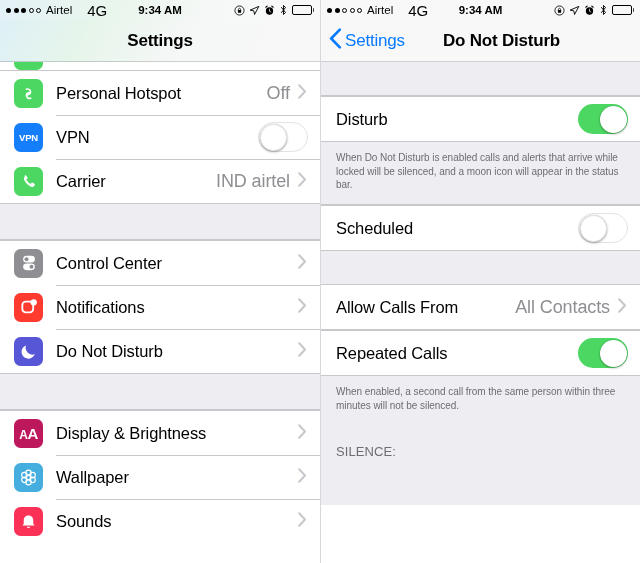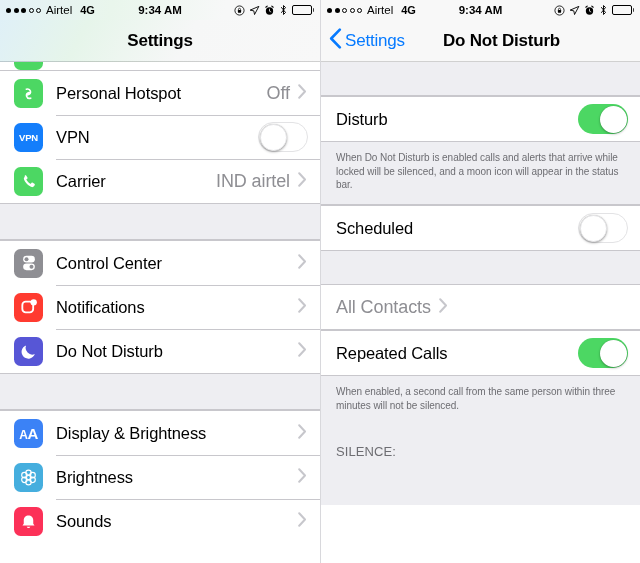--- a/index.html
+++ b/index.html
@@ -17,21 +17,21 @@
     height:20px;display:flex;align-items:center;
     padding:0 6px;box-sizing:border-box;position:relative;z-index:6;
     font-size:11.5px;color:#000;font-weight:600;
   }
   .sb-left{display:flex;align-items:center;gap:5px;}
   .dots{display:flex;align-items:center;gap:2.5px;}
   .dot{width:5px;height:5px;border-radius:50%;box-sizing:border-box;}
   .dot.on{background:#000;}
   .dot.off{border:1px solid #000;background:transparent;}
   .carrier-name{font-weight:400;font-size:11.5px;letter-spacing:0;}
-  .net{font-weight:700;font-size:11px;margin-left:3px;}
+  .net{font-weight:400;font-size:15px;margin-left:10px;}
   .sb-center{position:absolute;left:0;right:0;text-align:center;
     font-size:11.5px;font-weight:700;pointer-events:none;}
   .sb-right{margin-left:auto;display:flex;align-items:center;gap:4px;z-index:2;}
   .sb-right svg{display:block;}
   .battery{display:flex;align-items:center;}
   .bat-body{width:20px;height:9.5px;border:1px solid #000;border-radius:2px;
     padding:1px;box-sizing:border-box;position:relative;}
   .bat-fill{height:100%;background:#000;border-radius:0.5px;}
   .bat-cap{width:1.5px;height:4px;background:#000;border-radius:0 1px 1px 0;margin-left:1px;opacity:.75;}
 
@@ -212,21 +212,21 @@
                 </svg>
             </span>
           </div>
         </div>
 
         <div class="gap h35 plain"></div>
 
         <div class="group nb">
 
           <div class="row">
-            <span class="icon" style="background:#3b82f6;">
+            <span class="icon" style="background:#be185d;">
               <span style="color:#fff;font-size:12px;font-weight:600;letter-spacing:-0.5px;">A<span style="font-size:15px;">A</span></span>
             </span>
             <span class="label">Display &amp; Brightness</span>
             <span class="chev-r">
               <svg width="9" height="15" viewBox="0 0 9 15">
                   <path d="M1.2 1.2L7 7.5l-5.8 6.3" fill="none" stroke="#c7c7cc" stroke-width="2" stroke-linecap="round" stroke-linejoin="round"></path>
                 </svg>
             </span>
           </div>
 
@@ -237,21 +237,21 @@
                   <circle cx="12" cy="12" r="3.1"></circle>
                   <circle cx="12" cy="6.6" r="3.1"></circle>
                     <circle cx="12" cy="17.4" r="3.1"></circle>
                   <circle cx="7.3" cy="9.3" r="3.1"></circle>
                     <circle cx="16.7" cy="9.3" r="3.1"></circle>
                   <circle cx="7.3" cy="14.7" r="3.1"></circle>
                     <circle cx="16.7" cy="14.7" r="3.1"></circle>
                 </g>
               </svg>
             </span>
-            <span class="label">Brightness</span>
+            <span class="label">Wallpaper</span>
             <span class="chev-r">
               <svg width="9" height="15" viewBox="0 0 9 15">
                   <path d="M1.2 1.2L7 7.5l-5.8 6.3" fill="none" stroke="#c7c7cc" stroke-width="2" stroke-linecap="round" stroke-linejoin="round"></path>
                 </svg>
             </span>
           </div>
 
           <div class="row">
             <span class="icon" style="background:#fc3158;">
               <svg width="19" height="19" viewBox="0 0 24 24">
@@ -344,20 +344,21 @@
             <span class="toggle off">
                 <span class="knob"></span>
               </span>
           </div>
         </div>
 
         <div class="gap h33" style="border-top:none;"></div>
 
         <div class="group" style="border-top:none;">
           <div class="row norow-icon" style="padding-left:15px;">
+            <span class="label">Allow Calls From</span>
             <span class="value">All Contacts</span>
             <span class="chev-r">
               <svg width="9" height="15" viewBox="0 0 9 15">
                   <path d="M1.2 1.2L7 7.5l-5.8 6.3" fill="none" stroke="#c7c7cc" stroke-width="2" stroke-linecap="round" stroke-linejoin="round"></path>
                 </svg>
             </span>
           </div>
         </div>
 
 

